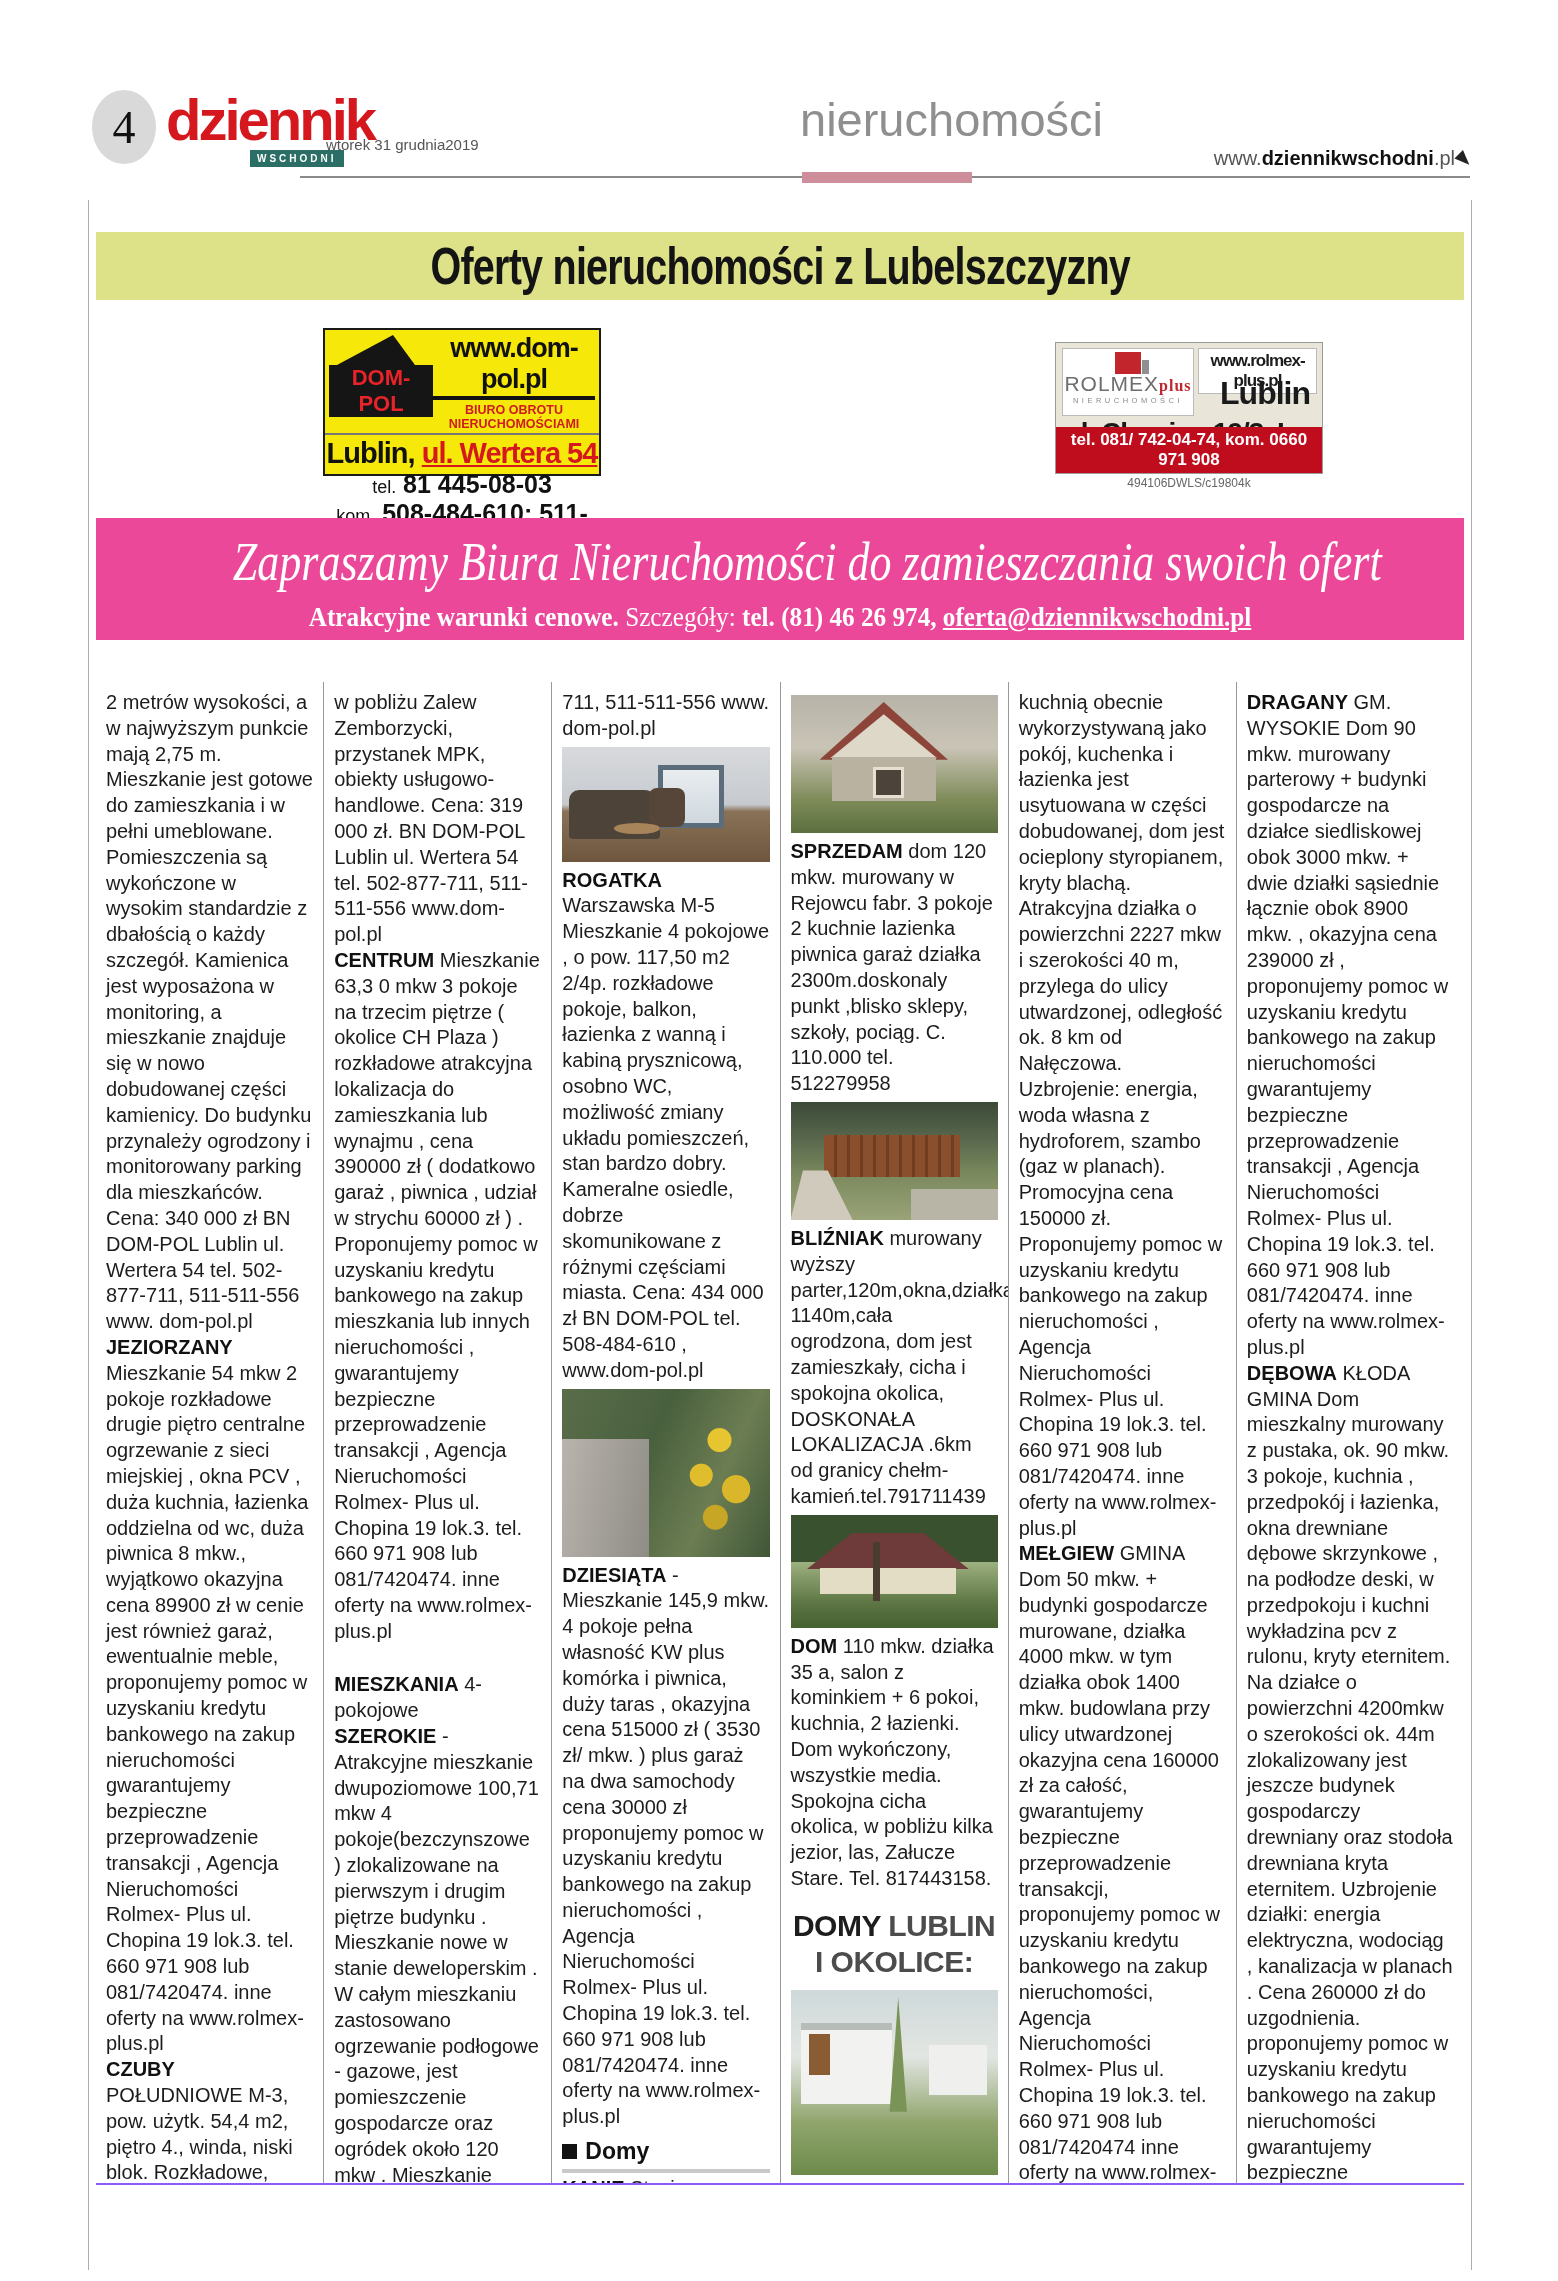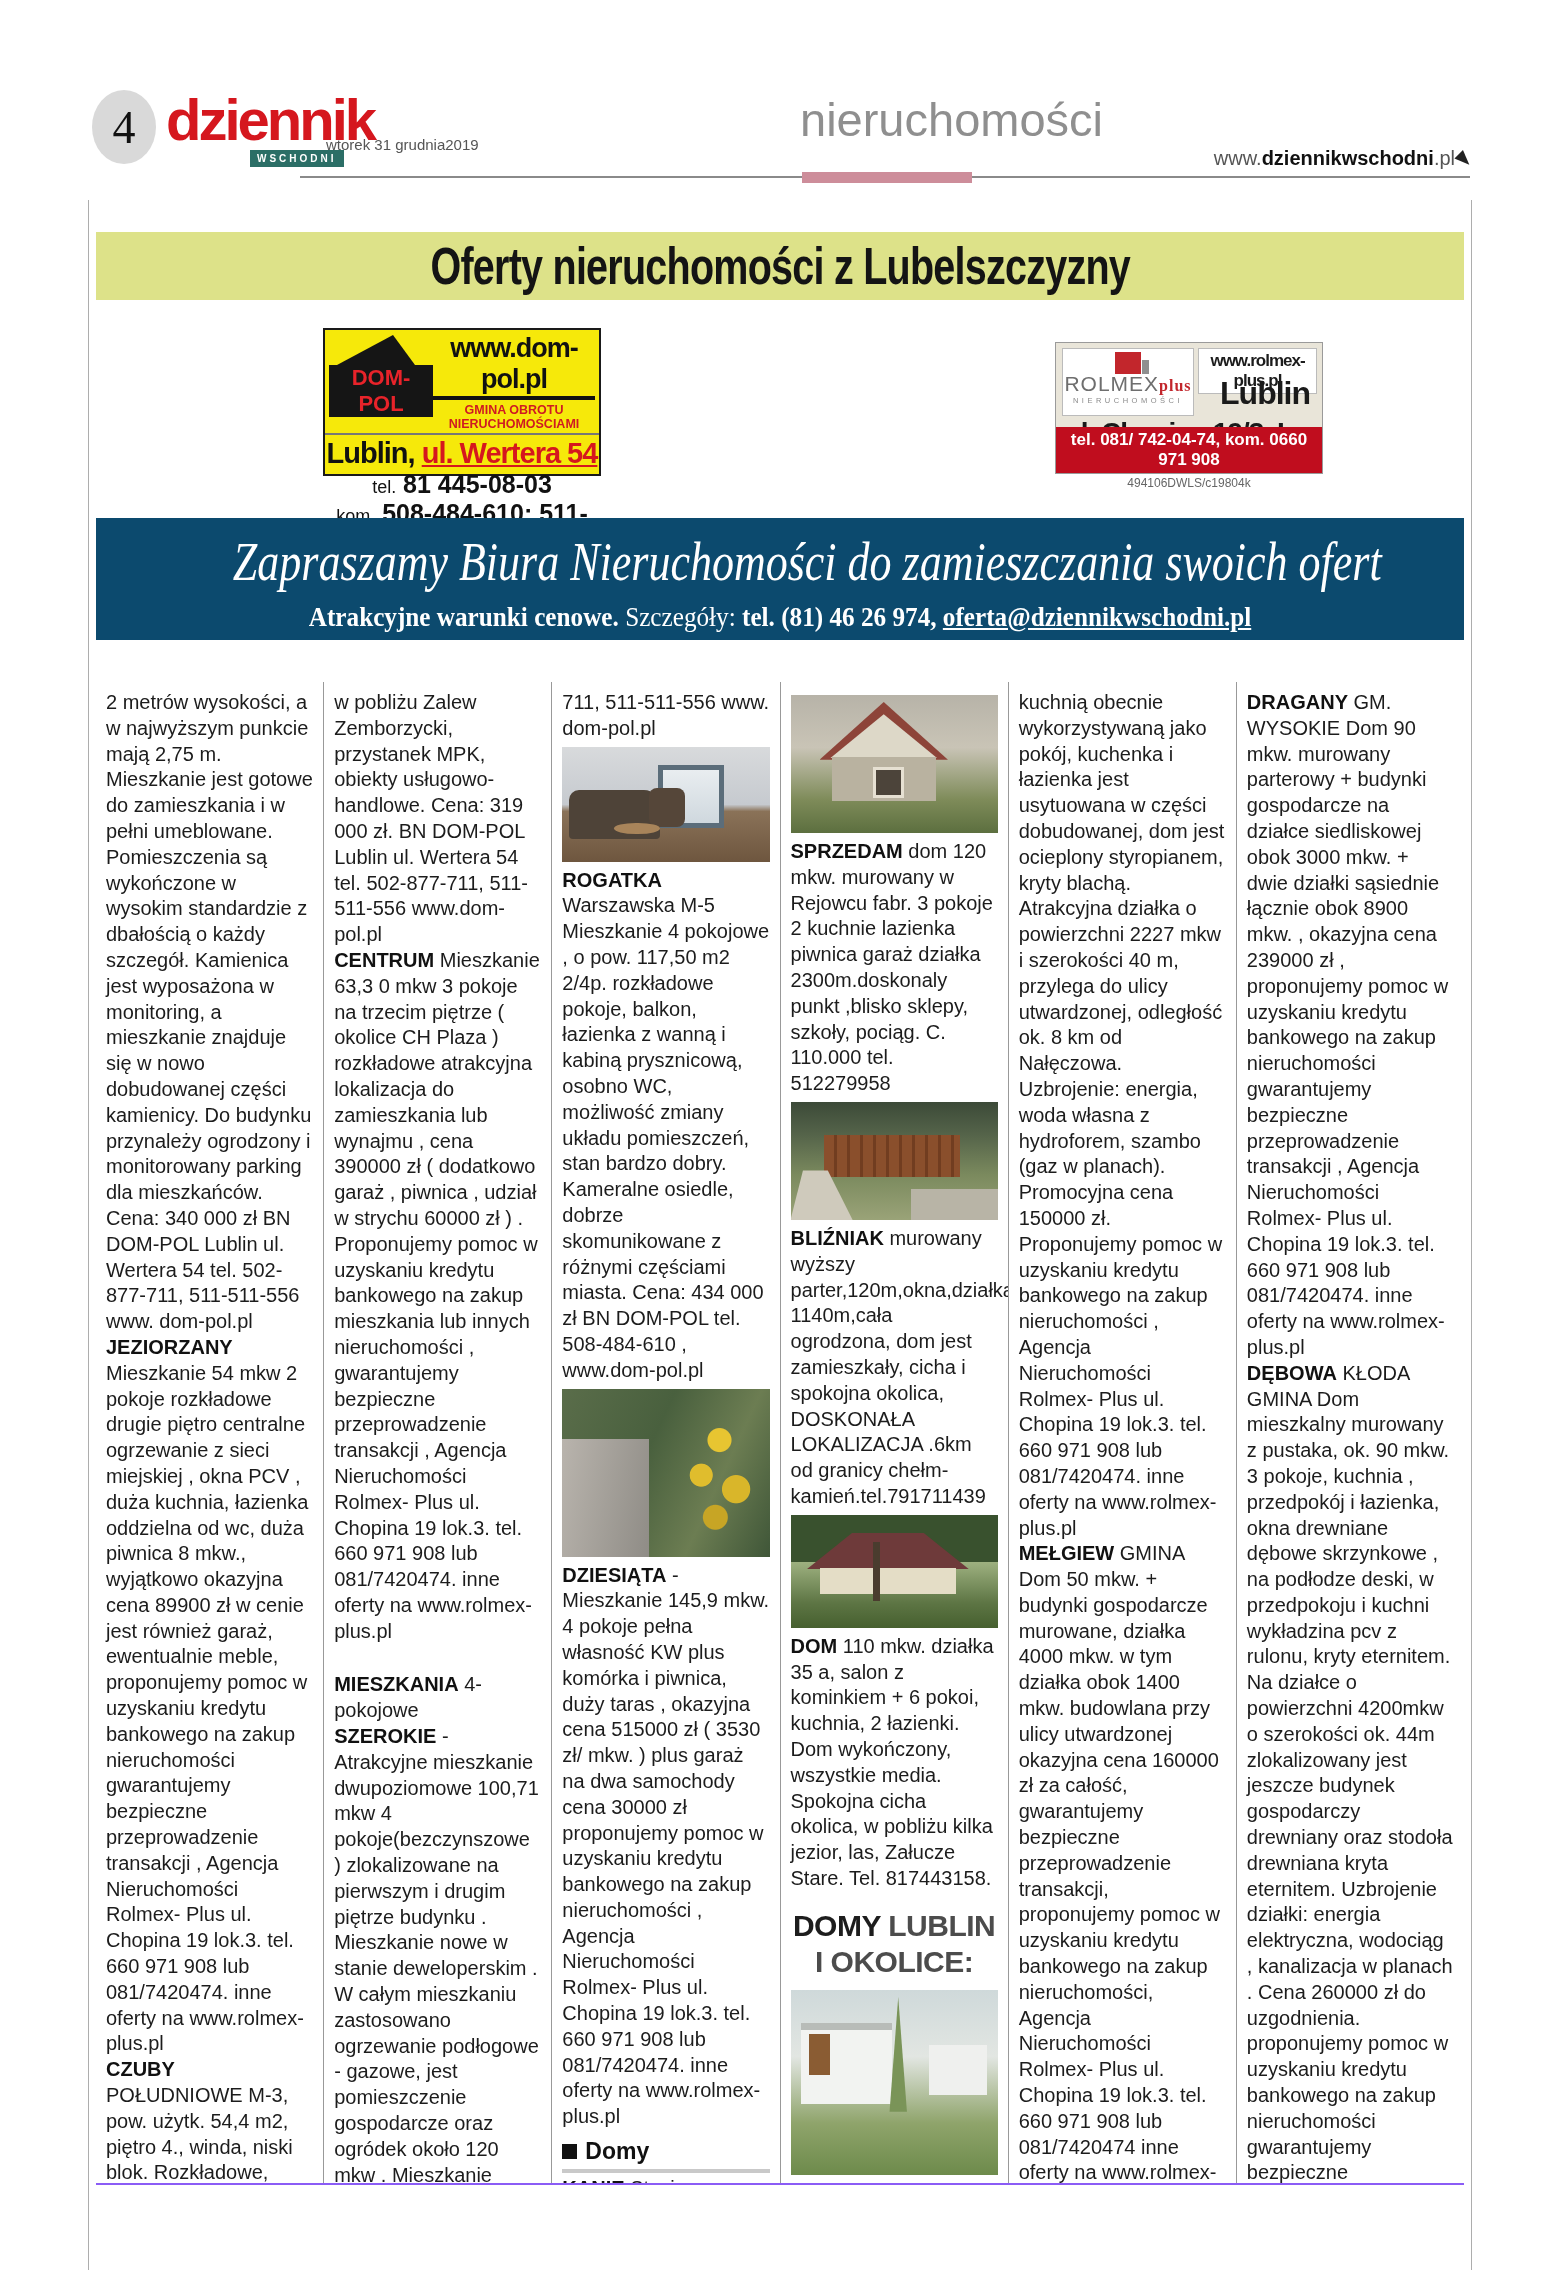--- a/index.html
+++ b/index.html
@@ -46,21 +46,21 @@
   .rx-sq:after{content:"";position:absolute;right:-8px;bottom:0;width:7px;height:14px;background:#8f8f8f;}
   .rx-name{font-size:21px;color:#6e6e6e;letter-spacing:1px;line-height:20px;}
   .rx-plus{font-family:"Liberation Serif",serif;font-weight:bold;color:#c2262c;font-size:16px;}
   .rx-sub{font-size:7.5px;letter-spacing:3.5px;color:#8a8a8a;}
   .rx-url{position:absolute;left:142px;top:5px;right:5px;background:#fff;border:1px solid #bbb;font-weight:bold;font-size:17px;text-align:center;padding:2px 0;letter-spacing:-1px;}
   .rx-city{position:absolute;right:12px;top:32px;font-size:32px;font-weight:bold;color:#1a1a1a;letter-spacing:-1px;}
   .rx-street{position:absolute;left:0;right:0;top:74px;text-align:center;font-size:28px;font-weight:bold;color:#1a1a1a;letter-spacing:-1px;}
   .rx-phone{position:absolute;left:0;right:0;bottom:0;background:#c00d1e;color:#fff;font-weight:bold;font-size:17px;text-align:center;padding:3px 0;}
   .rx-code{position:absolute;left:966px;top:276px;width:268px;text-align:center;font-size:12px;color:#666;}
   
-  .banner{position:absolute;left:7px;right:7px;top:318px;height:122px;background:#0c4a6e;color:#fff;text-align:center;overflow:hidden;}
+  .banner{position:absolute;left:7px;right:7px;top:318px;height:122px;background:#ec4899;color:#fff;text-align:center;overflow:hidden;}
   .banner-l1{font-family:"Liberation Serif",serif;font-style:italic;font-size:55px;margin-top:12px;white-space:nowrap;transform:scaleX(0.8);}
   .banner-l2{font-family:"Liberation Serif",serif;font-size:28px;margin-top:8px;white-space:nowrap;transform:scaleX(0.9);}
   .banner-l2 .bd{font-weight:bold;}
   .banner-l2 .em{font-weight:bold;text-decoration:underline;}
   
   .cols{position:absolute;left:7px;right:7px;top:482px;height:1501px;display:flex;border-bottom:2px solid #8b5cf6;}
   .col{flex:1;padding:8px 10px 0;border-right:1px solid #999;overflow:hidden;}
   .col:last-child{border-right:none;}
   .col p{margin:0;font-size:20px;line-height:25.8px;color:#1c1c1c;}
   .col p b{color:#111;}
@@ -126,21 +126,21 @@
   </div>
 
   <div class="ad-dompol">
     <div class="dp-top">
       <div class="dp-left">
         <div class="dp-roof"></div>
         <div class="dp-name">DOM-POL</div>
       </div>
       <div class="dp-right">
         <div class="dp-url">www.dom-pol.pl</div>
-        <div class="dp-tag">GMINA OBROTU NIERUCHOMOŚCIAMI</div>
+        <div class="dp-tag">BIURO OBROTU NIERUCHOMOŚCIAMI</div>
       </div>
     </div>
     <div class="dp-addr"><span class="dp-city">Lublin,</span> <span class="dp-street">ul. Wertera 54</span></div>
     <div class="dp-tel"><span class="sm">tel.</span> <span>81 445-08-03</span></div>
     <div class="dp-kom"><span class="sm">kom.</span> <span>508-484-610; 511-511-556</span></div>
     <div class="dp-code">e2744</div>
   </div>
 
   <div class="ad-rolmex">
     <div class="rx-white">

